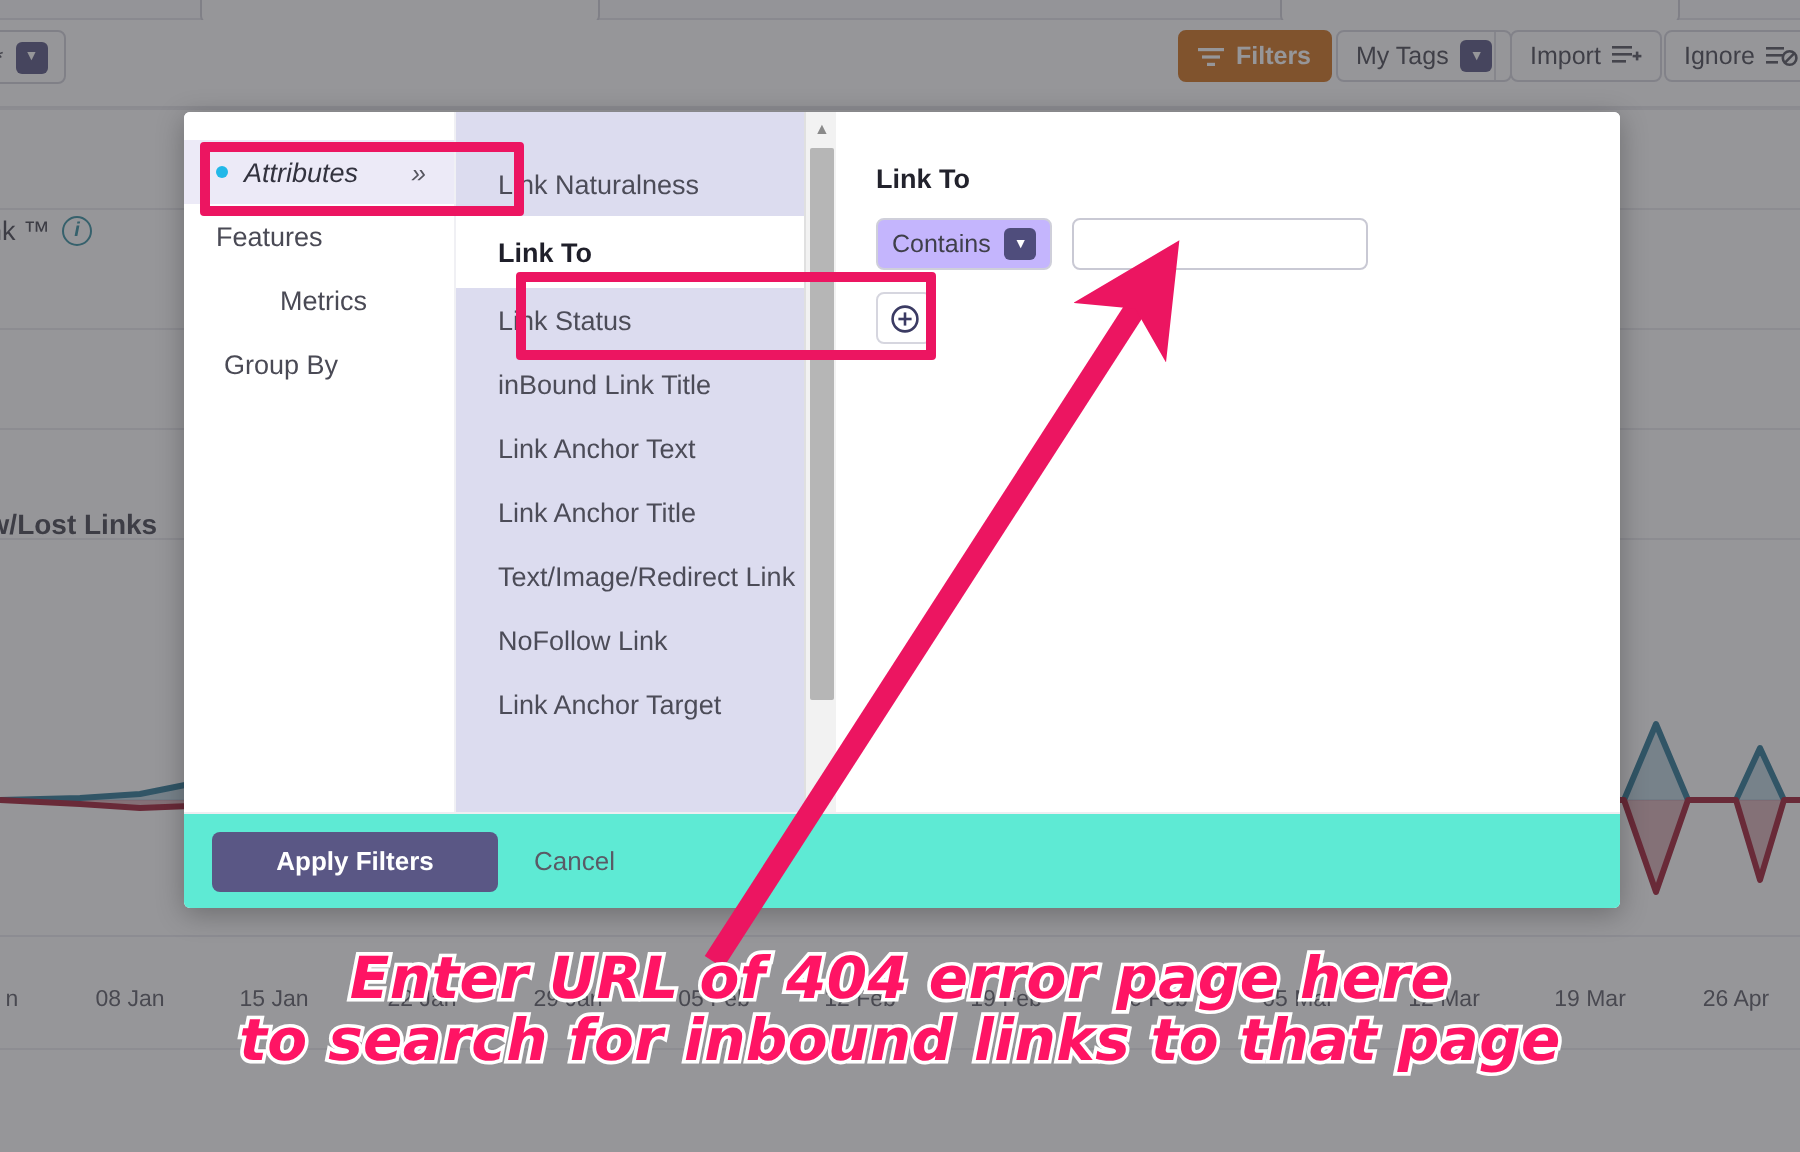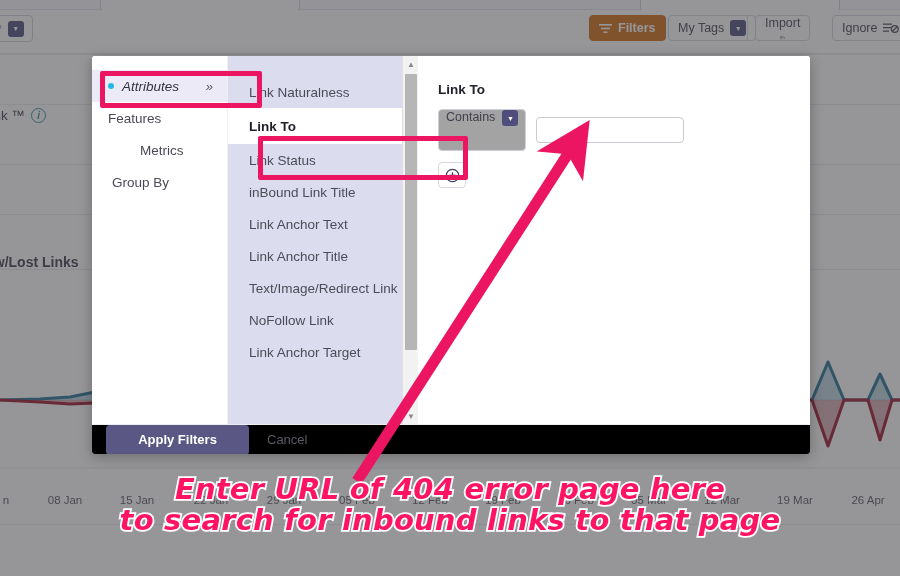--- a/index.html
+++ b/index.html
@@ -141,37 +141,37 @@
   .sbar-arrow.up { top: 0; } .sbar-arrow.dn { bottom: 0; }
   .sbar-thumb {
     position: absolute; left: 2px; top: 18px; width: 12px; height: 276px;
     background: #b6b6b6; border-radius: 1px;
   }
 
   .col-detail { flex: 1; background: #fff; padding: 26px 0 0 20px; position: relative; }
   .detail-title { font-size: 13.5px; font-weight: bold; color: #22222c; margin-bottom: 12px; }
   .detail-row { display: flex; align-items: center; gap: 10px; }
   .op-select {
-    height: 42px; border: 1px solid #cfcfda; border-radius: 4px; background: #a3a3a3;
-    display: flex; align-items: flex-start; gap: 7px; padding: 0 7px;
+    height: 26px; border: 1px solid #cfcfda; border-radius: 4px; background: #c4b5fd;
+    display: flex; align-items: center; gap: 7px; padding: 0 7px;
     font-size: 12.5px; color: #3f3f4a; cursor: pointer;
   }
   .val-input {
     width: 148px; height: 26px; border: 1px solid #c9c9d4; border-radius: 4px;
     background: #fff; font-size: 12.5px; padding: 0 7px;
     font-family: "Liberation Sans", sans-serif; color: #33333d; outline: none;
   }
   .add-btn {
     margin-top: 11px; width: 28px; height: 26px;
     border: 1px solid #d6d6df; border-radius: 4px; background: #fff;
     display: flex; align-items: center; justify-content: center; cursor: pointer;
   }
 
   .modal-foot {
-    height: 30px; background: #000000; border-top: 1px solid #eeeef2;
+    height: 48px; background: #5eead4; border-top: 1px solid #eeeef2;
     display: flex; align-items: center; padding-left: 14px; gap: 18px; flex-shrink: 0;
   }
   .apply-btn {
     width: 143px; height: 30px; background: #5a5785; border: none; border-radius: 4px;
     color: #fff; font-size: 13px; font-weight: bold; cursor: pointer;
     font-family: "Liberation Sans", sans-serif;
   }
   .cancel-btn {
     font-size: 13px; color: #5a5a66; cursor: pointer; background: none; border: none;
     font-family: "Liberation Sans", sans-serif;
@@ -220,21 +220,21 @@
       <span>Filters</span>
     </div>
 
     <div class="tb-btn" style="left:668px;">
       <span>My Tags</span>
       <span class="sq-caret">▼</span>
     </div>
 
     <div class="tb-sep" style="left:747px;"></div>
 
-    <div class="tb-btn" style="left:755px;flex-direction:column;">
+    <div class="tb-btn" style="left:755px;">
       <span>Import</span>
       <svg width="15" height="12" viewBox="0 0 15 12">
         <rect x="0" y="1" width="10" height="1.3" fill="#4a4a55"></rect>
         <rect x="0" y="4.5" width="10" height="1.3" fill="#4a4a55"></rect>
         <rect x="0" y="8" width="7" height="1.3" fill="#4a4a55"></rect>
         <rect x="10.3" y="5.4" width="4.4" height="1.3" fill="#4a4a55"></rect>
         <rect x="11.9" y="3.8" width="1.3" height="4.4" fill="#4a4a55"></rect>
       </svg>
     </div>
 

